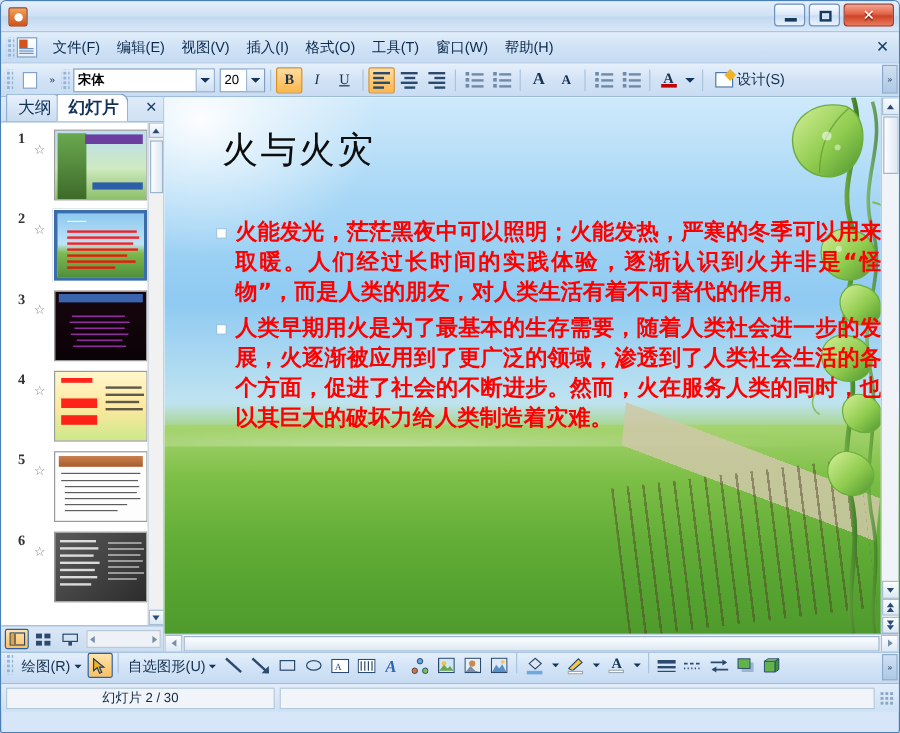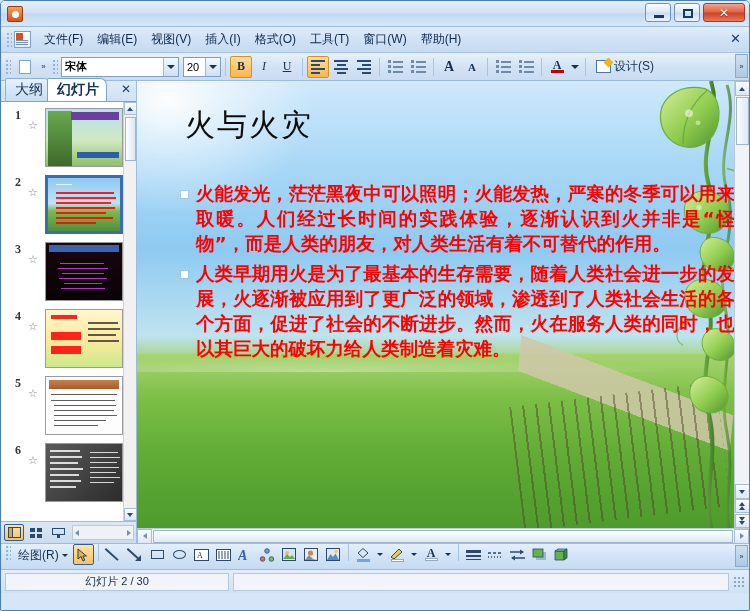--- a/index.html
+++ b/index.html
@@ -938,20 +938,24 @@
     <div class="db-text">
       <span>绘图(R)</span>
       <i class="mini-caret"></i>
     </div>
     <div class="db-btn active">
       <svg width="12" height="14" viewBox="0 0 12 14">
           <path d="M1,1 L1,11 L4,8.5 L6,13 L7.8,12.2 L5.9,8 L9.5,8 Z" fill="#f0b429" stroke="#1f3f66" stroke-width="1"></path>
         </svg>
     </div>
     <div class="db-sep"></div>
+    <div class="db-text">
+      <span>自选图形(U)</span>
+      <i class="mini-caret"></i>
+    </div>
     <div class="db-btn">
         <span class="shp-line"></span>
       </div>
     <div class="db-btn">
         <span class="shp-arrow"></span>
       </div>
     <div class="db-btn">
         <span class="shp-rect"></span>
       </div>
     <div class="db-btn">

